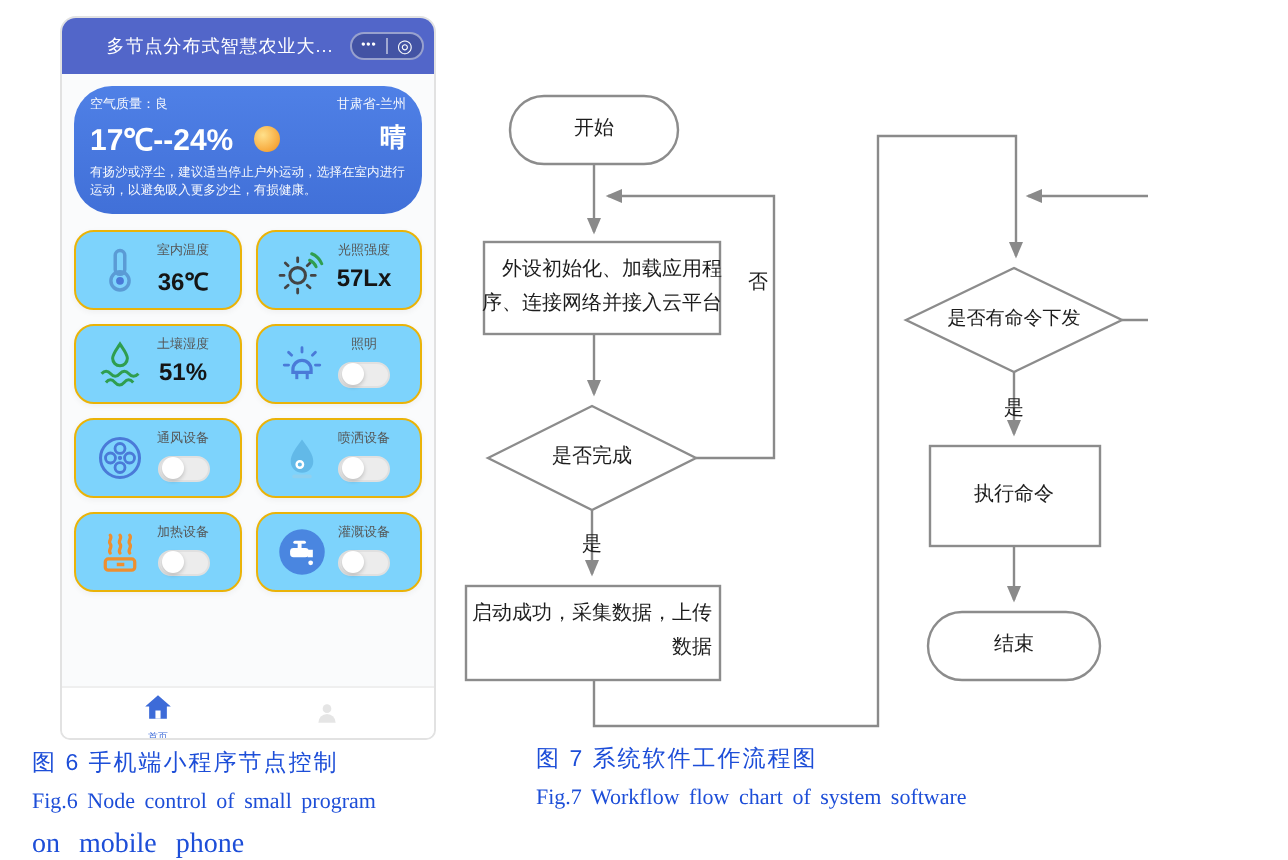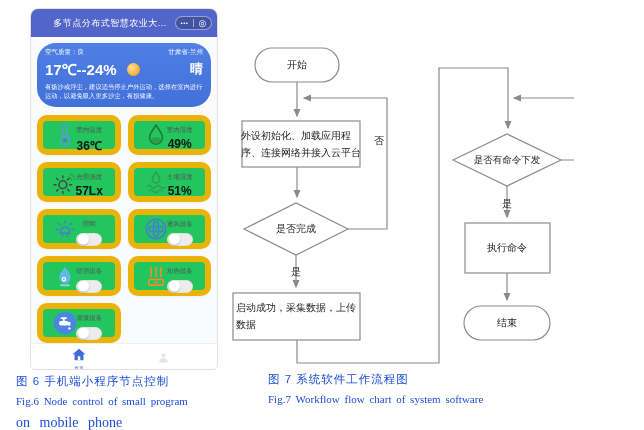--- a/index.html
+++ b/index.html
@@ -24,21 +24,21 @@
     background:linear-gradient(180deg,#4f80e6,#4170d8); color:#fff; }
   .w-row1 { display:flex; justify-content:space-between; font-size:6.5px; opacity:.95; }
   .w-row2 { display:flex; align-items:center; margin-top:2px; }
   .w-temp { font-size:15px; font-weight:bold; width:52%; }
   .w-sun { width:13px; height:13px; border-radius:50%;
     background:radial-gradient(circle at 35% 35%, #ffe08a, #f7a83b 70%, #ea8d20); }
   .w-cond { margin-left:auto; font-size:13px; font-weight:bold; }
   .w-advisory { margin-top:3px; font-size:6.3px; line-height:1.5; opacity:.95; }
 
   .grid { display:grid; grid-template-columns:1fr 1fr; gap:7px; padding:8px 6px; }
-  .card { position:relative; height:40px; background:#22c55e; border:6px solid #eab308;
+  .card { position:relative; height:40px; background:#7dd3fc; border:1px solid #eab308;
     border-radius:10px; box-shadow:0 1px 3px rgba(0,0,0,.05); }
   .card .cicon { position:absolute; left:9px; top:50%; transform:translateY(-50%);
     width:26px; height:26px; }
   .card .ctxt { position:absolute; right:6px; top:5px; width:54%; text-align:center; }
   .clabel { font-size:6.5px; color:#555; }
   .cvalue { font-size:12px; color:#151515; font-weight:600; margin-top:2px; }
   .toggle { margin:4px auto 0; width:26px; height:13px; border-radius:7px;
     background:#ececec; border:1px solid #e0e0e0; position:relative; }
   .knob { position:absolute; left:1px; top:50%; transform:translateY(-50%); width:11px; height:11px;
     border-radius:50%; background:#fff; box-shadow:0 1px 2px rgba(0,0,0,.2); }
@@ -46,21 +46,21 @@
   .tabbar { position:absolute; bottom:0; left:0; right:0; height:26px; background:#fff;
     border-top:1px solid #efefef; }
   .tab-home { position:absolute; left:22%; top:3px; text-align:center; }
   .tab-home .tlabel { display:block; font-size:5.5px; color:#3d6bd8; transform:scale(.9); }
   .tab-person { position:absolute; left:68%; top:6px; opacity:.45; }
 
   
   .flow { position:absolute; left:230px; top:0; width:404px; height:370px; }
   .flow svg { position:absolute; left:0; top:0; }
   .fnode { position:absolute; transform:translate(-50%,-50%); white-space:pre-line;
-    text-align:left; font-size:10px; color:#1d1d1d; line-height:1.65; }
+    text-align:right; font-size:10px; color:#1d1d1d; line-height:1.65; }
   .fsmall { font-size:9.5px; }
   .fbranch { position:absolute; transform:translate(-50%,-50%); font-size:10px; color:#1d1d1d; }
 
   
   .cap { position:absolute; text-align:left; color:#1d4ed8; }
   .cap6 { left:16px; top:374px; width:214px; }
   .cap7 { left:268px; top:372px; width:344px; }
   .cap .zh { font-size:11.5px; letter-spacing:1px; }
   .cap .en { font-family:"Liberation Serif", serif; font-size:11px; margin-top:6px;
     word-spacing:2px; }
@@ -103,30 +103,20 @@
           <rect x="9.8" y="3" width="4.4" height="11" rx="2.2" stroke="#5b9bd5" stroke-width="1.6"></rect>
           <circle cx="12" cy="17" r="4.2" stroke="#5b9bd5" stroke-width="1.6"></circle>
           <circle cx="12" cy="17" r="1.8" fill="#4a7ad8"></circle>
         </svg>
         <div class="ctxt">
           <div class="clabel">室内温度</div>
           <div class="cvalue">36℃</div>
         </div>
       </div>
 
-      <div class="card">
-        <svg class="cicon" viewBox="0 0 24 24" fill="none">
-          <path d="M12 3C8.5 8 6 10.8 6 14.4a6 6 0 0 0 12 0C18 10.8 15.5 8 12 3Z" stroke="#1f7a38" stroke-width="1.5"></path>
-          <path d="M7.5 15.5c1.5-2 7.5-2 9 0a4.5 4.5 0 0 1-9 0Z" fill="#2f9e4f"></path>
-        </svg>
-        <div class="ctxt">
-          <div class="clabel">室内湿度</div>
-          <div class="cvalue">49%</div>
-        </div>
-      </div>
 
       <div class="card">
         <svg class="cicon" viewBox="0 0 24 24" fill="none">
           <circle cx="10" cy="14.5" r="3.6" stroke="#444" stroke-width="1.4"></circle>
           <g stroke="#444" stroke-width="1.3" stroke-linecap="round">
             <line x1="10" y1="8.2" x2="10" y2="6.4"></line>
               <line x1="10" y1="20.8" x2="10" y2="22.6"></line>
             <line x1="3.7" y1="14.5" x2="1.9" y2="14.5"></line>
               <line x1="16.3" y1="14.5" x2="18.1" y2="14.5"></line>
             <line x1="5.6" y1="10" x2="4.3" y2="8.8"></line>

